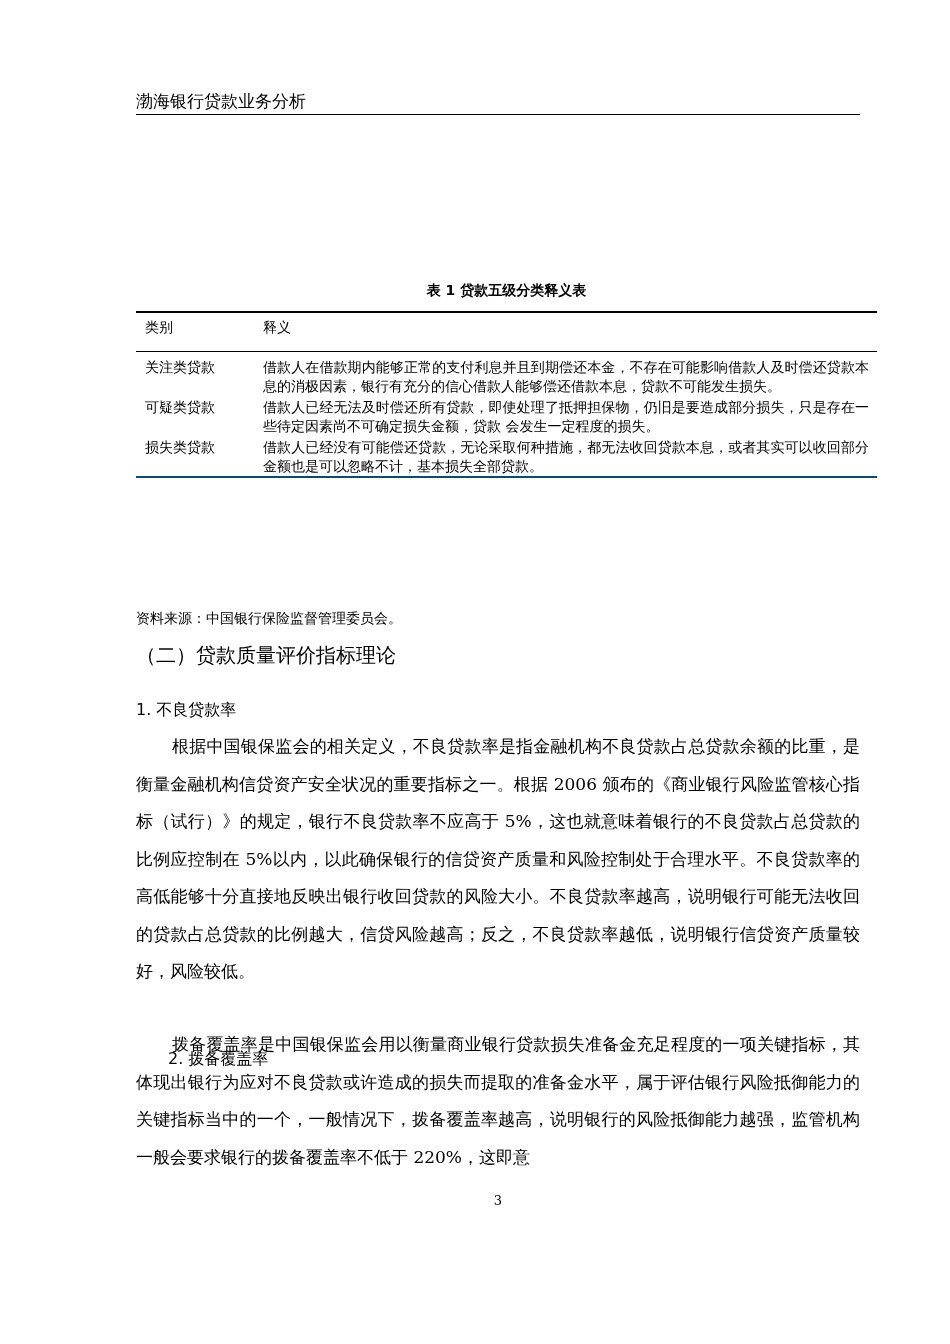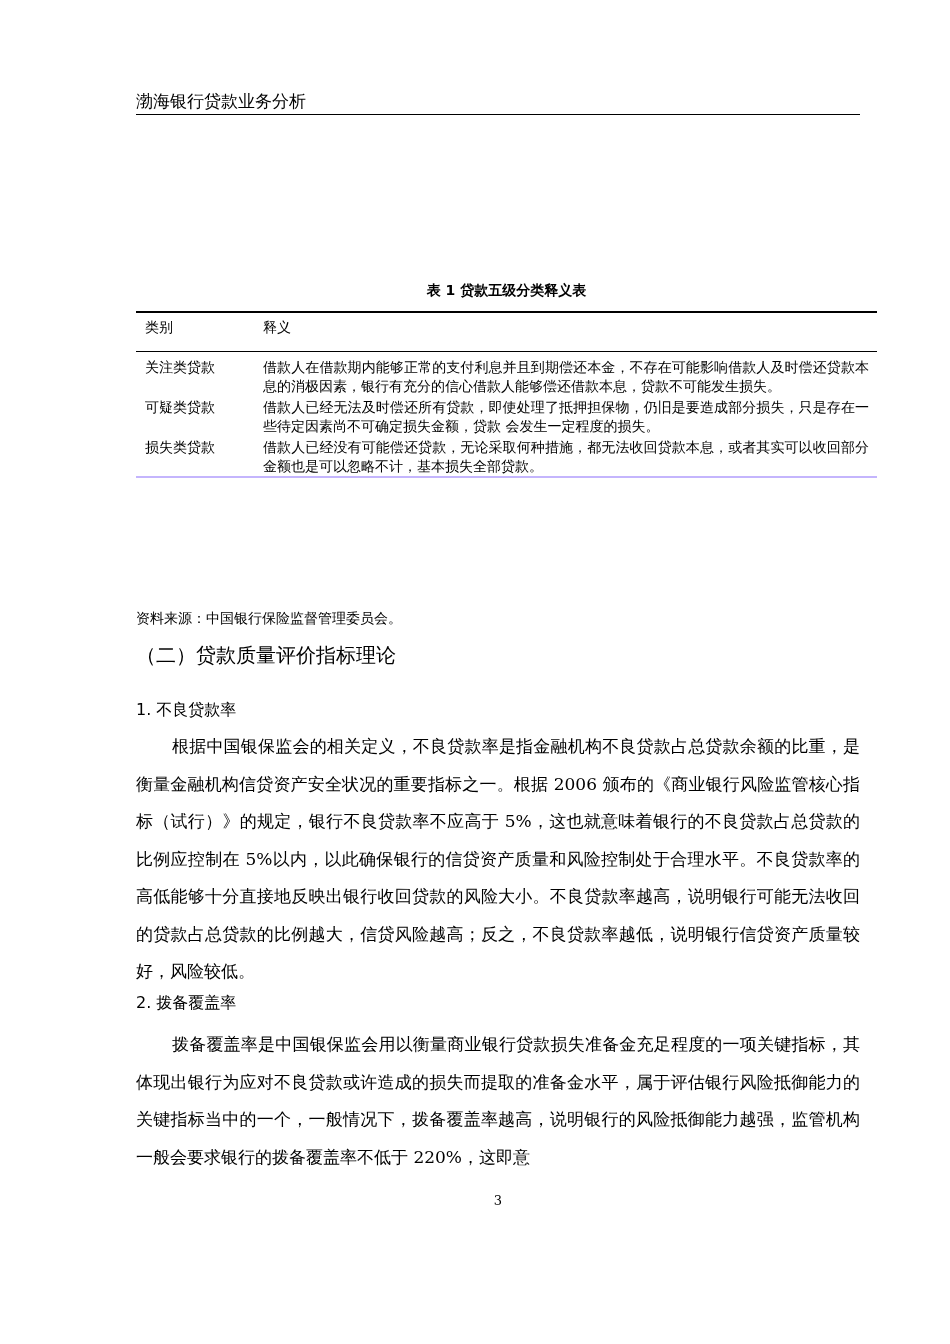--- a/index.html
+++ b/index.html
@@ -17,21 +17,21 @@
       position: absolute; left: 136px; top: 114px; width: 724px; height: 0;
       border-top: 1.5px solid #000;
     }
     .table-caption {
       position: absolute; left: 136px; top: 280px; width: 741px;
       text-align: center; font-size: 14px; font-weight: bold; line-height: 20px;
       font-family: "DejaVu Sans", "Liberation Sans", sans-serif;
     }
     .tbl {
       position: absolute; left: 136px; top: 311px; width: 741px;
-      border-top: 2px solid #000; border-bottom: 2px solid #c4b5fd;
+      border-top: 2px solid #000; border-bottom: 2px solid #0c4a6e;
     }
     .tbl .head {
       display: flex; height: 38px; border-bottom: 1px solid #000;
       font-size: 14px; line-height: 20px;
     }
     .tbl .row {
       display: flex; font-size: 14px; line-height: 19px;
     }
     .tbl .c1 { width: 127px; padding-left: 9px; box-sizing: border-box; flex: none; padding-top: 2px; }
     .tbl .c2 { flex: 1; padding-right: 8px; text-align: justify; padding-top: 2px; }
@@ -89,16 +89,16 @@
   </div>
 </div>
 
 <div class="source">资料来源：中国银行保险监督管理委员会。</div>
 
 <div class="section-heading">（二）贷款质量评价指标理论</div>
 
 <div class="sub-heading" style="top:699px;">1. 不良贷款率</div>
 <div class="para" style="top:728px;">根据中国银保监会的相关定义，不良贷款率是指金融机构不良贷款占总贷款余额的比重，是衡量金融机构信贷资产安全状况的重要指标之一。根据 2006 颁布的《商业银行风险监管核心指标（试行）》的规定，银行不良贷款率不应高于 5%，这也就意味着银行的不良贷款占总贷款的比例应控制在 5%以内，以此确保银行的信贷资产质量和风险控制处于合理水平。不良贷款率的高低能够十分直接地反映出银行收回贷款的风险大小。不良贷款率越高，说明银行可能无法收回的贷款占总贷款的比例越大，信贷风险越高；反之，不良贷款率越低，说明银行信贷资产质量较好，风险较低。</div>
 
-<div class="sub-heading" style="top:992px;">2. 拨备覆盖率</div>
+<div class="sub-heading" style="top:1048px;margin-left:32px;">2. 拨备覆盖率</div>
 <div class="para" style="top:1026px;">拨备覆盖率是中国银保监会用以衡量商业银行贷款损失准备金充足程度的一项关键指标，其体现出银行为应对不良贷款或许造成的损失而提取的准备金水平，属于评估银行风险抵御能力的关键指标当中的一个，一般情况下，拨备覆盖率越高，说明银行的风险抵御能力越强，监管机构一般会要求银行的拨备覆盖率不低于 220%，这即意</div>
 
 <div class="page-number">3</div>
 
 </body></html>

